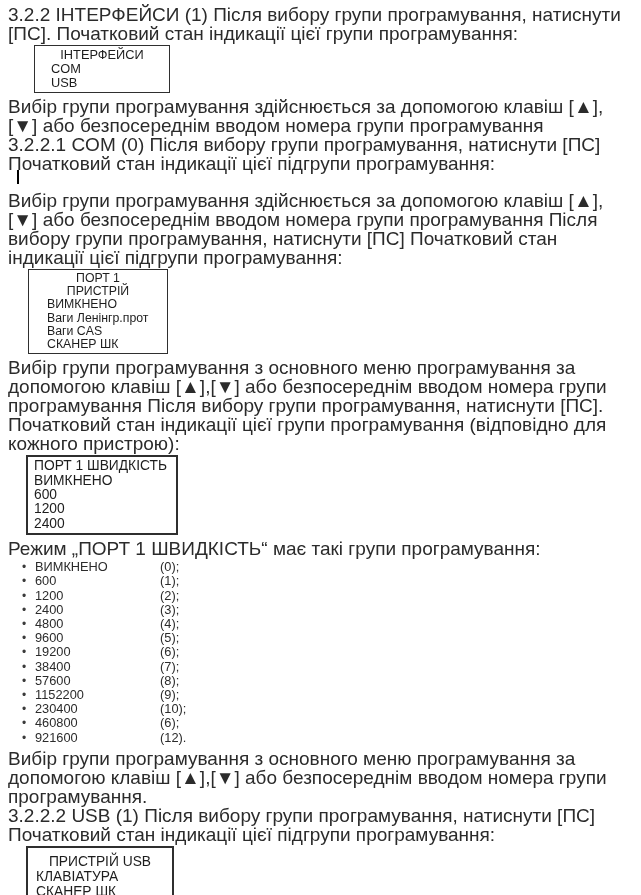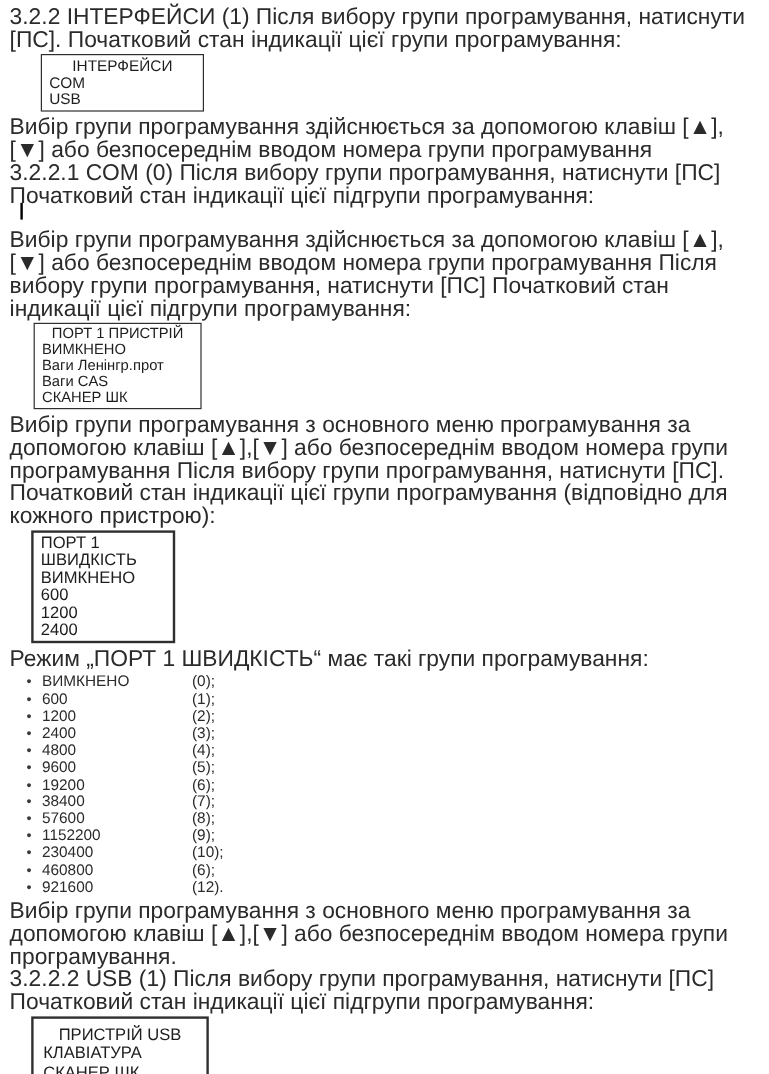--- a/index.html
+++ b/index.html
@@ -13,30 +13,30 @@
   .para {
     font-size:19px; line-height:19px; color:#2b2b2b;
   }
   
   .lcd {
     display:inline-block; border:1px solid #2f2f2f;
     color:#1d1d1d; background:#fff; vertical-align:top;
   }
   .lcd .hdr { text-align:center; }
   .lcd-sm {
-    font-size:12.8px; line-height:14px; padding:2px 6px;
+    font-size:12.8px; line-height:14px; padding:2px 16px;
     width:136px; margin:2px 0 4px 26px;
   }
   .lcd-3 {
-    font-size:12.3px; line-height:13.2px; padding:2px 6px;
+    font-size:12.3px; line-height:13.2px; padding:2px 18px;
     width:140px; margin:2px 0 4px 20px;
   }
   .lcd-4 {
     font-size:13.8px; line-height:14.4px; padding:2px 6px;
-    border-width:2px; width:120px; margin:2px 0 4px 18px;
+    border-width:2px; width:152px; margin:2px 0 4px 18px;
   }
   .lcd-5 {
     font-size:13.8px; line-height:15.3px; padding:6px 8px;
     border-width:2px; width:148px; margin:2px 0 4px 18px;
   }
   .lcd-wrap { position:relative; display:inline-block; }
   .caret {
     position:absolute; left:calc(100% + 9px); bottom:3px;
     width:2px; height:14px; background:#000;
   }

